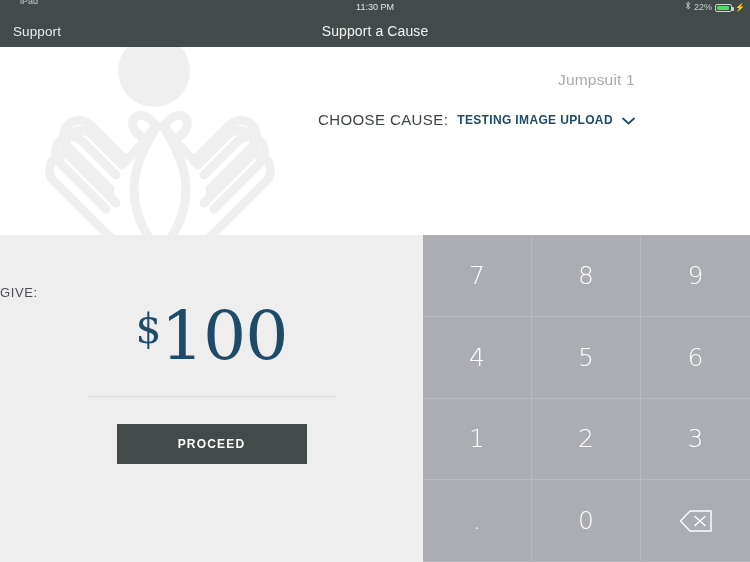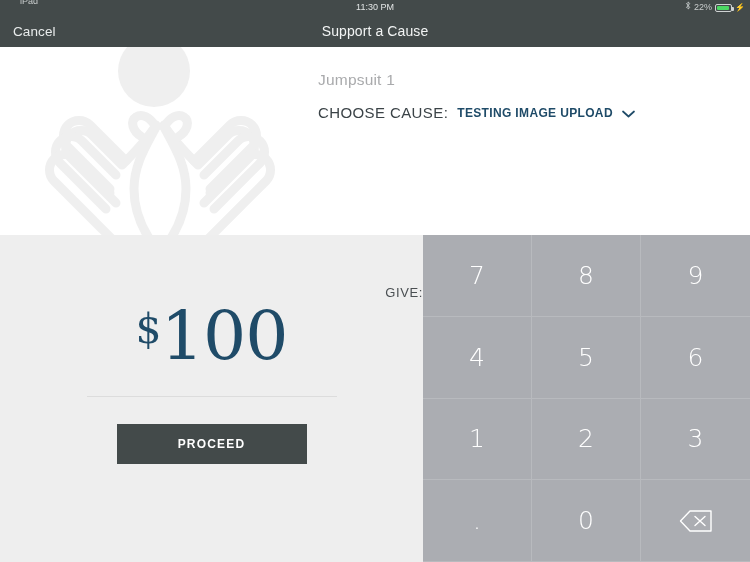--- a/index.html
+++ b/index.html
@@ -62,44 +62,44 @@
     position:absolute; top:47px; left:0; width:750px; height:188px;
     background:#ffffff; overflow:hidden;
   }
   .hero-art {
     position:absolute; left:30px; top:0px; width:260px; height:220px;
   }
   .hero-info {
     position:absolute; left:318px; top:24px;
   }
   .item-name {
-    color:#a9aaac; font-size:15.5px; letter-spacing:.2px;
+    color:#a9aaac; font-size:15.5px; letter-spacing:.2px;text-align:right;
   }
   .cause-row {
-    margin-top:15px; display:flex; align-items:center; gap:9px;
+    margin-top:22px; display:flex; align-items:center; gap:9px;
   }
   .cause-label {
     color:#3b4347; font-size:15px; letter-spacing:.4px;
   }
   .cause-value {
     color:#1f4b68; font-size:12px; font-weight:bold; letter-spacing:.35px;
     cursor:pointer;
   }
   .chev {
     color:#1f4b68; font-size:12px; font-weight:bold; line-height:1;
     position:relative; top:1px;
   }
 
   
   .givepanel {
     position:absolute; left:0; top:235px; width:423px; height:327px;
     background:#eeeeee;
   }
   .give-label {
-    text-align:right; color:#4a4f52; font-size:13px;
+    text-align:left; color:#4a4f52; font-size:13px;
     letter-spacing:.6px; margin-top:50px;
   }
   .amount {
     text-align:center; color:#1f4b68;
     font-family:"DejaVu Serif", serif;
     font-weight:normal;
     margin-top:2px;
     line-height:1;
   }
   .amount .cur { font-size:41px; vertical-align:16px; letter-spacing:-1px; }
@@ -160,21 +160,21 @@
       </span>
       <span>22%</span>
       <span class="battery">
         <span class="battery-fill" style="width:95%"></span>
       </span>
       <span class="bolt">⚡</span>
     </div>
   </div>
 
   <div class="navbar">
-    <div class="nav-cancel">Cancel</div>
+    <div class="nav-cancel">Support</div>
     <div class="nav-title">Support a Cause</div>
   </div>
 
   <div class="hero">
     <div class="hero-art">
       <svg width="260" height="220" viewBox="0 0 260 220">
         <circle cx="124" cy="24" r="36" fill="#efefef"></circle>
         <g stroke="#efefef" stroke-width="9" fill="none" stroke-linecap="round" stroke-linejoin="round">
 
           <path d="M126 78 C118 92 104 106 92 118 L62 88 C56 82 46 82 40 88 C34 94 34 104 40 110 L86 156"></path>

